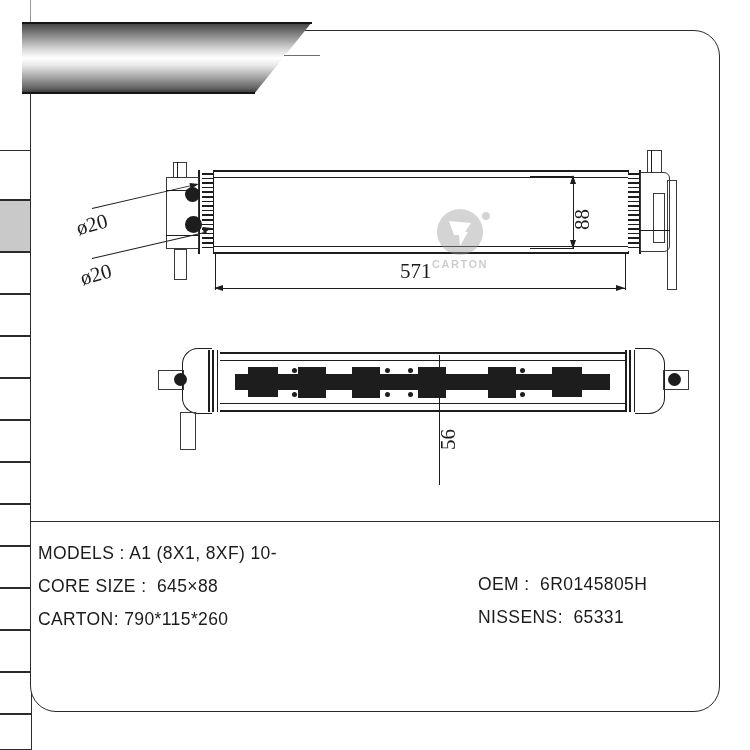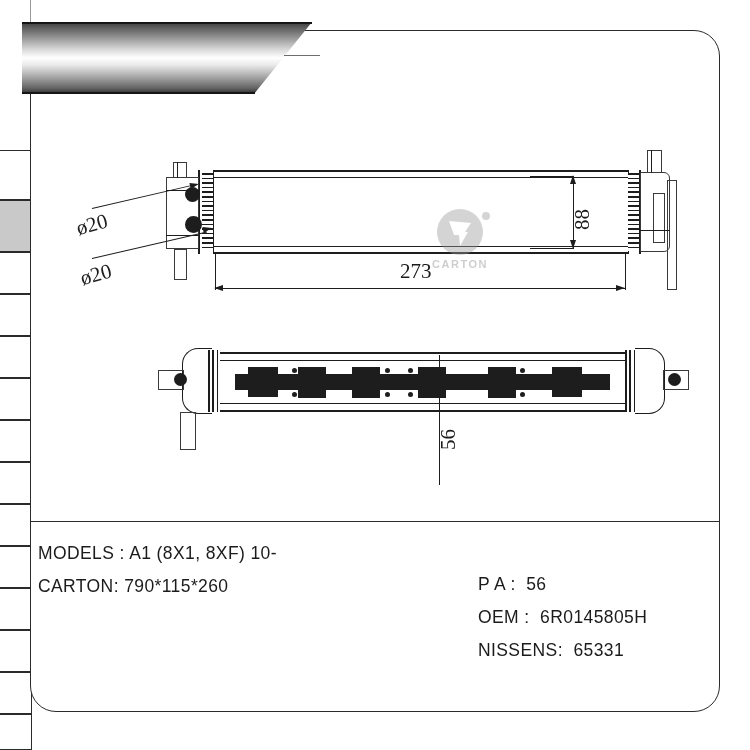--- a/index.html
+++ b/index.html
@@ -200,21 +200,21 @@
     <div class="arw arw-d" style="left:540px;top:210px;"></div>
     <div class="ln hl" style="left:500px;top:146px;width:44px;"></div>
     <div class="ln hl" style="left:500px;top:218px;width:44px;"></div>
     <div class="dim rot" style="left:540px;top:200px;">88</div>
 
     <div class="ln hl" style="left:185px;top:258px;width:410px;"></div>
     <div class="arw arw-l" style="left:184px;top:255px;"></div>
     <div class="arw arw-r" style="left:586px;top:255px;"></div>
     <div class="ln vl" style="left:185px;top:224px;height:36px;"></div>
     <div class="ln vl" style="left:595px;top:224px;height:36px;"></div>
-    <div class="dim" style="left:370px;top:229px;">273</div>
+    <div class="dim" style="left:370px;top:229px;">571</div>
 
     <div id="logo">
       <svg width="116" height="52" viewBox="0 0 116 52">
         <circle cx="58" cy="24" r="23" fill="#9b9b9b"></circle>
         <path d="M47 13 L69 15 L63 24 L66 24 L58 38 L57 27 L52 27 Z" fill="#ffffff"></path>
         <circle cx="84" cy="8" r="4" fill="#9b9b9b"></circle>
       </svg>
       <div id="logo-text">CARTON</div>
     </div>
   </div>
@@ -260,20 +260,20 @@
     <div class="thinbox" style="left:633px;top:340px;width:26px;height:20px;"></div>
     <div style="position:absolute;left:638px;top:343px;width:13px;height:13px;border-radius:50%;background:#1d1d1d;"></div>
 
     <div class="ln vl" style="left:409px;top:325px;height:130px;"></div>
     <div class="dim rot" style="left:406px;top:420px;">56</div>
   </div>
 </div>
 
 <div id="spec-left">
   <div class="spec-line">MODELS : A1 (8X1, 8XF) 10-</div>
+  <div class="spec-line">CORE SIZE :  645×88</div>
   <div class="spec-line">CARTON: 790*115*260</div>
 </div>
 
 <div id="spec-right">
-  <div class="spec-line">P A :  56</div>
   <div class="spec-line">OEM :  6R0145805H</div>
   <div class="spec-line">NISSENS:  65331</div>
 </div>
 
 </body></html>

